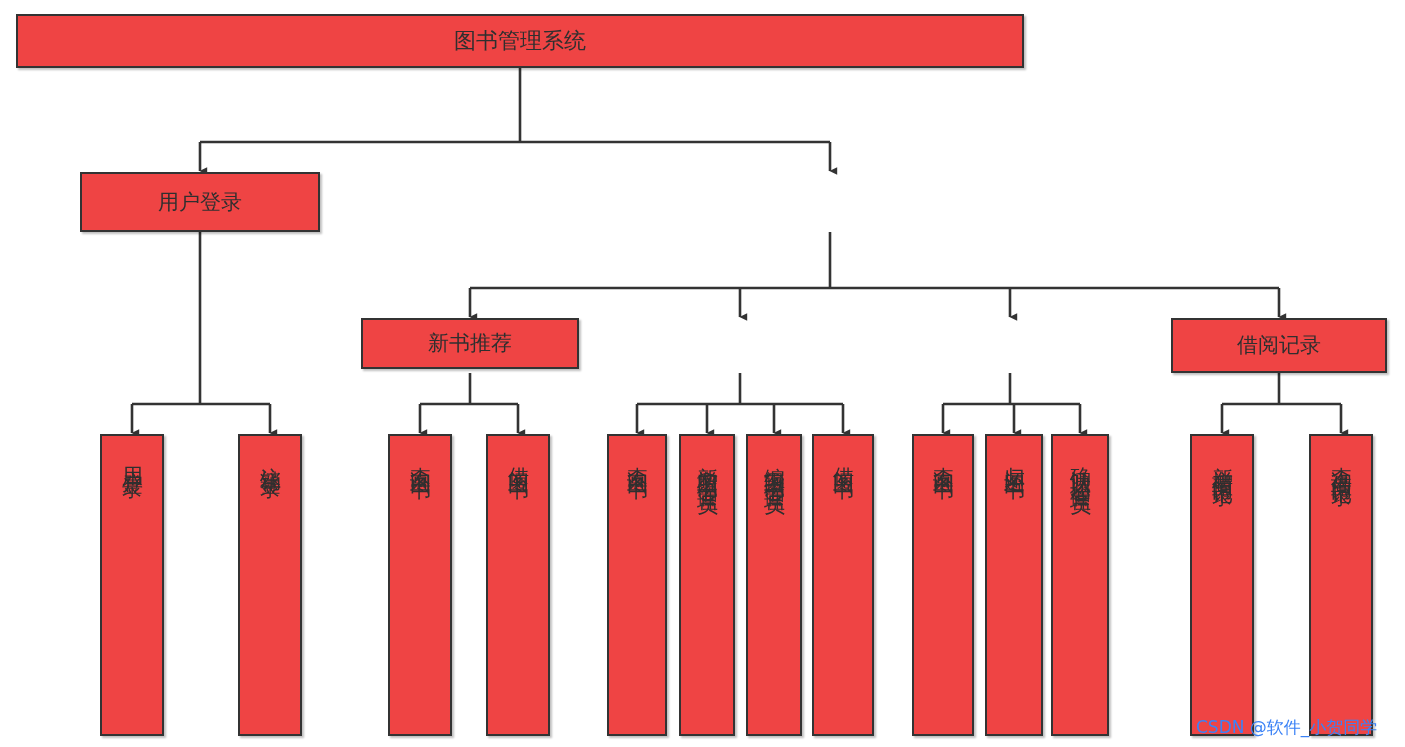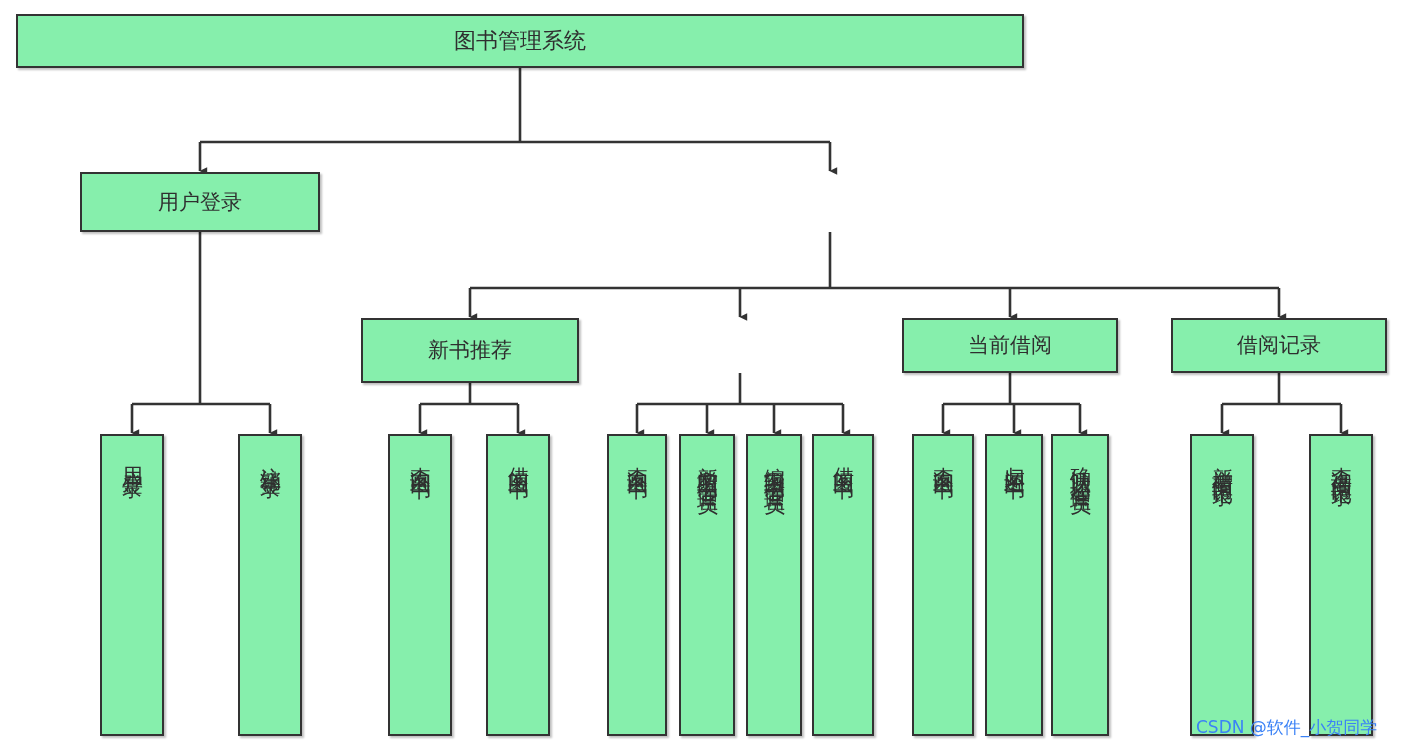--- a/index.html
+++ b/index.html
@@ -21,21 +21,21 @@
   #edges {
     position: absolute;
     left: 0;
     top: 0;
     width: 1405px;
     height: 747px;
   }
   .node {
     position: absolute;
     box-sizing: border-box;
-    background: #86efac;
+    background: #ef4444;
     border: 2px solid #333333;
     box-shadow: 2px 2px 2px rgba(0,0,0,0.25);
     display: flex;
     align-items: center;
     justify-content: center;
     z-index: 3;
   }
   .node .label {
     color: #2f2f2f;
     line-height: 1.18;
@@ -117,28 +117,25 @@
 
   <div class="node root horiz" style="left:16px;top:14px;width:1008px;height:54px;">
     <span class="label">图书管理系统</span>
   </div>
 
   <div class="node horiz" style="left:80px;top:172px;width:240px;height:60px;">
     <span class="label">用户登录</span>
   </div>
 
 
-  <div class="node horiz" style="left:361px;top:318px;width:218px;height:65px;">
+  <div class="node horiz" style="left:361px;top:318px;width:218px;height:51px;">
     <span class="label">新书推荐</span>
   </div>
 
 
-  <div class="node horiz" style="left:902px;top:318px;width:216px;height:55px;">
-    <span class="label">当前借阅</span>
-  </div>
 
   <div class="node horiz" style="left:1171px;top:318px;width:216px;height:55px;">
     <span class="label">借阅记录</span>
   </div>
 
   <div class="node vert" style="left:100px;top:434px;width:64px;height:302px;">
     <span class="label">用户登录</span>
   </div>
 
   <div class="node vert" style="left:238px;top:434px;width:64px;height:302px;">

